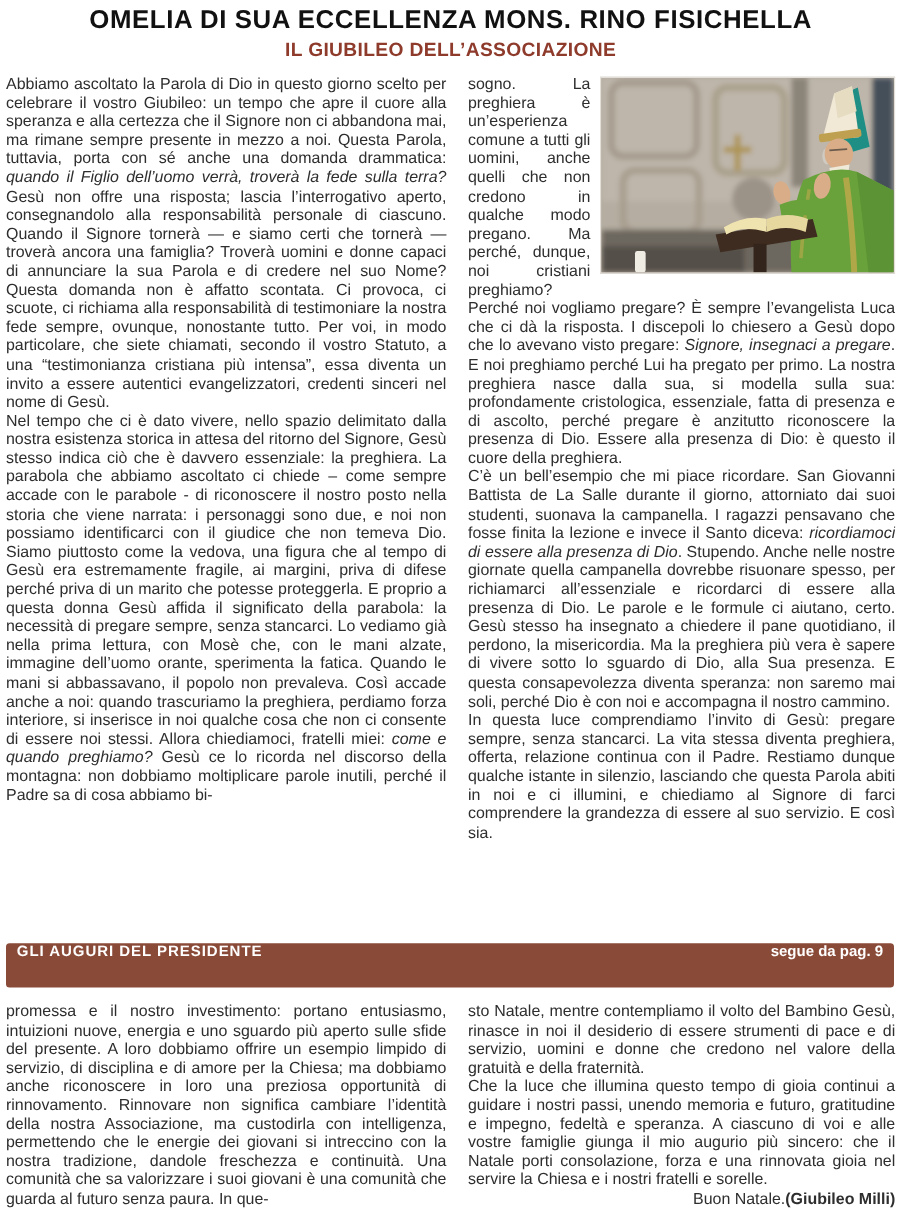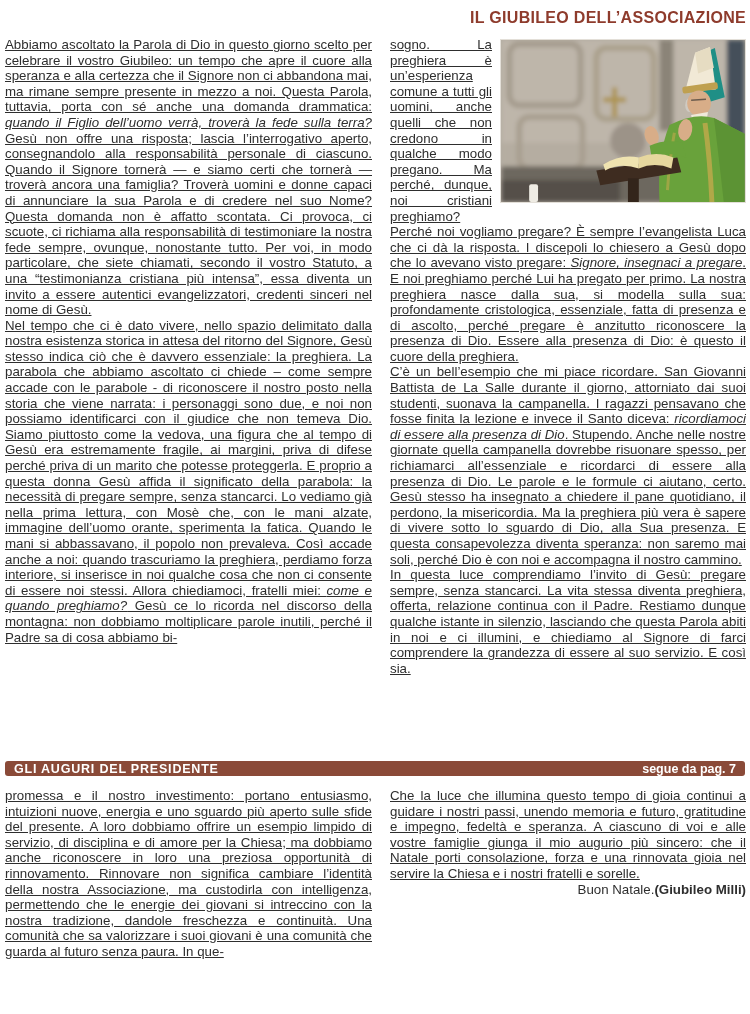--- a/index.html
+++ b/index.html
@@ -6,39 +6,40 @@
     --subtitle-color:#8e3b2c;
     --banner-bg:#8a4a38;
     --banner-text:#ffffff;
     --body-text:#2e2e2e;
   }
   *{margin:0;padding:0;box-sizing:border-box;}
   html,body{background:#ffffff;}
   body{font-family:"Liberation Sans","DejaVu Sans",sans-serif;color:var(--body-text);}
   .page{width:750px;height:1014px;background:#fff;padding:4px 4px 0 5px;overflow:hidden;}
   .page-title{font-size:21.5px;font-weight:700;text-align:center;letter-spacing:.5px;color:#111;line-height:25px;}
-  .page-subtitle{font-size:16px;font-weight:700;text-align:right;letter-spacing:.3px;color:var(--subtitle-color);line-height:19px;margin-top:4px;}
+  .page-subtitle{font-size:16px;font-weight:700;text-align:center;letter-spacing:.3px;color:var(--subtitle-color);line-height:19px;margin-top:4px;}
   .article{display:flex;gap:18px;margin-top:10px;height:724px;overflow:hidden;}
   .col-left{width:367px;}
   .col-right{width:356px;}
-  p.body{font-size:13.3px;line-height:15.6px;text-align:justify;text-decoration:underline;}
+  p.body{font-size:13.3px;line-height:15.6px;text-align:justify;}
   p.body .it{font-style:italic;}
   figure.photo{float:right;width:246px;height:164px;margin:2px 0 6px 8px;border:1px solid #e3dfd8;background:#b3aca2;overflow:hidden;}
-  .banner{height:15px;background:var(--banner-bg);border-radius:3px;display:flex;align-items:flex-end;justify-content:space-between;padding:0 9px;margin-right:1px;}
+  .banner{height:37px;background:var(--banner-bg);border-radius:3px;display:flex;align-items:flex-start;justify-content:space-between;padding:0 9px;margin-right:1px;}
   .banner .b-title{color:var(--banner-text);font-size:12.5px;font-weight:700;letter-spacing:.8px;}
   .banner .b-note{color:var(--banner-text);font-size:12.5px;font-weight:700;}
   .section2{display:flex;gap:18px;margin-top:12px;}
   .sig-row{display:flex;justify-content:flex-end;font-size:13.3px;line-height:15.6px;}
   .sig-row .sig{font-weight:700;}
 </style>
 </head>
 <body>
 
 <div class="page">
 
+  <h1 class="page-title">OMELIA DI SUA ECCELLENZA MONS. RINO FISICHELLA</h1>
   <h2 class="page-subtitle">IL GIUBILEO DELL’ASSOCIAZIONE</h2>
 
   <div class="article">
     <div class="col-left">
       <p class="body"><span>Abbiamo ascoltato la Parola di Dio in questo giorno scelto per celebrare il vostro Giubileo: un tempo che apre il cuore alla speranza e alla certezza che il Signore non ci abbandona mai, ma rimane sempre presente in mezzo a noi. Questa Parola, tuttavia, porta con sé anche una domanda drammatica: </span><span class="it">quando il Figlio dell’uomo verrà, troverà la fede sulla terra?</span><span> Gesù non offre una risposta; lascia l’interrogativo aperto, consegnandolo alla responsabilità personale di ciascuno. Quando il Signore tornerà — e siamo certi che tornerà — troverà ancora una famiglia? Troverà uomini e donne capaci di annunciare la sua Parola e di credere nel suo Nome? Questa domanda non è affatto scontata. Ci provoca, ci scuote, ci richiama alla responsabilità di testimoniare la nostra fede sempre, ovunque, nonostante tutto. Per voi, in modo particolare, che siete chiamati, secondo il vostro Statuto, a una “testimonianza cristiana più intensa”, essa diventa un invito a essere autentici evangelizzatori, credenti sinceri nel nome di Gesù.</span></p>
       <p class="body"><span>Nel tempo che ci è dato vivere, nello spazio delimitato dalla nostra esistenza storica in attesa del ritorno del Signore, Gesù stesso indica ciò che è davvero essenziale: la preghiera. La parabola che abbiamo ascoltato ci chiede – come sempre accade con le parabole - di riconoscere il nostro posto nella storia che viene narrata: i personaggi sono due, e noi non possiamo identificarci con il giudice che non temeva Dio. Siamo piuttosto come la vedova, una figura che al tempo di Gesù era estremamente fragile, ai margini, priva di difese perché priva di un marito che potesse proteggerla. E proprio a questa donna Gesù affida il significato della parabola: la necessità di pregare sempre, senza stancarci. Lo vediamo già nella prima lettura, con Mosè che, con le mani alzate, immagine dell’uomo orante, sperimenta la fatica. Quando le mani si abbassavano, il popolo non prevaleva. Così accade anche a noi: quando trascuriamo la preghiera, perdiamo forza interiore, si inserisce in noi qualche cosa che non ci consente di essere noi stessi. Allora chiediamoci, fratelli miei: </span><span class="it">come e quando preghiamo?</span><span> Gesù ce lo ricorda nel discorso della montagna: non dobbiamo moltiplicare parole inutili, perché il Padre sa di cosa abbiamo bi-</span></p>
     </div>
     <div class="col-right">
       <figure class="photo">
         <svg width="244" height="162" viewBox="0 0 246 164" xmlns="http://www.w3.org/2000/svg">
@@ -88,28 +89,29 @@
         </svg>
       </figure>
       <p class="body"><span>sogno. La preghiera è un’esperienza comune a tutti gli uomini, anche quelli che non credono in qualche modo pregano. Ma perché, dunque, noi cristiani preghiamo? Perché noi vogliamo pregare? È sempre l’evangelista Luca che ci dà la risposta. I discepoli lo chiesero a Gesù dopo che lo avevano visto pregare: </span><span class="it">Signore, insegnaci a pregare</span><span>. E noi preghiamo perché Lui ha pregato per primo. La nostra preghiera nasce dalla sua, si modella sulla sua: profondamente cristologica, essenziale, fatta di presenza e di ascolto, perché pregare è anzitutto riconoscere la presenza di Dio. Essere alla presenza di Dio: è questo il cuore della preghiera.</span></p>
       <p class="body"><span>C’è un bell’esempio che mi piace ricordare. San Giovanni Battista de La Salle durante il giorno, attorniato dai suoi studenti, suonava la campanella. I ragazzi pensavano che fosse finita la lezione e invece il Santo diceva: </span><span class="it">ricordiamoci di essere alla presenza di Dio</span><span>. Stupendo. Anche nelle nostre giornate quella campanella dovrebbe risuonare spesso, per richiamarci all’essenziale e ricordarci di essere alla presenza di Dio. Le parole e le formule ci aiutano, certo. Gesù stesso ha insegnato a chiedere il pane quotidiano, il perdono, la misericordia. Ma la preghiera più vera è sapere di vivere sotto lo sguardo di Dio, alla Sua presenza. E questa consapevolezza diventa speranza: non saremo mai soli, perché Dio è con noi e accompagna il nostro cammino.</span></p>
       <p class="body"><span>In questa luce comprendiamo l’invito di Gesù: pregare sempre, senza stancarci. La vita stessa diventa preghiera, offerta, relazione continua con il Padre. Restiamo dunque qualche istante in silenzio, lasciando che questa Parola abiti in noi e ci illumini, e chiediamo al Signore di farci comprendere la grandezza di essere al suo servizio. E così sia.</span></p>
     </div>
   </div>
 
   <div class="banner">
     <span class="b-title">GLI AUGURI DEL PRESIDENTE</span>
-    <span class="b-note">segue da pag. 7</span>
+    <span class="b-note">segue da pag. 9</span>
   </div>
 
   <div class="section2">
     <div class="col-left">
       <p class="body">promessa e il nostro investimento: portano entusiasmo, intuizioni nuove, energia e uno sguardo più aperto sulle sfide del presente. A loro dobbiamo offrire un esempio limpido di servizio, di disciplina e di amore per la Chiesa; ma dobbiamo anche riconoscere in loro una preziosa opportunità di rinnovamento. Rinnovare non significa cambiare l’identità della nostra Associazione, ma custodirla con intelligenza, permettendo che le energie dei giovani si intreccino con la nostra tradizione, dandole freschezza e continuità. Una comunità che sa valorizzare i suoi giovani è una comunità che guarda al futuro senza paura. In que-</p>
     </div>
     <div class="col-right">
+      <p class="body">sto Natale, mentre contempliamo il volto del Bambino Gesù, rinasce in noi il desiderio di essere strumenti di pace e di servizio, uomini e donne che credono nel valore della gratuità e della fraternità.</p>
       <p class="body">Che la luce che illumina questo tempo di gioia continui a guidare i nostri passi, unendo memoria e futuro, gratitudine e impegno, fedeltà e speranza. A ciascuno di voi e alle vostre famiglie giunga il mio augurio più sincero: che il Natale porti consolazione, forza e una rinnovata gioia nel servire la Chiesa e i nostri fratelli e sorelle.</p>
       <div class="sig-row">
         <span>Buon Natale.</span>
         <span class="sig">(Giubileo Milli)</span>
       </div>
     </div>
   </div>
 
 </div>
 

